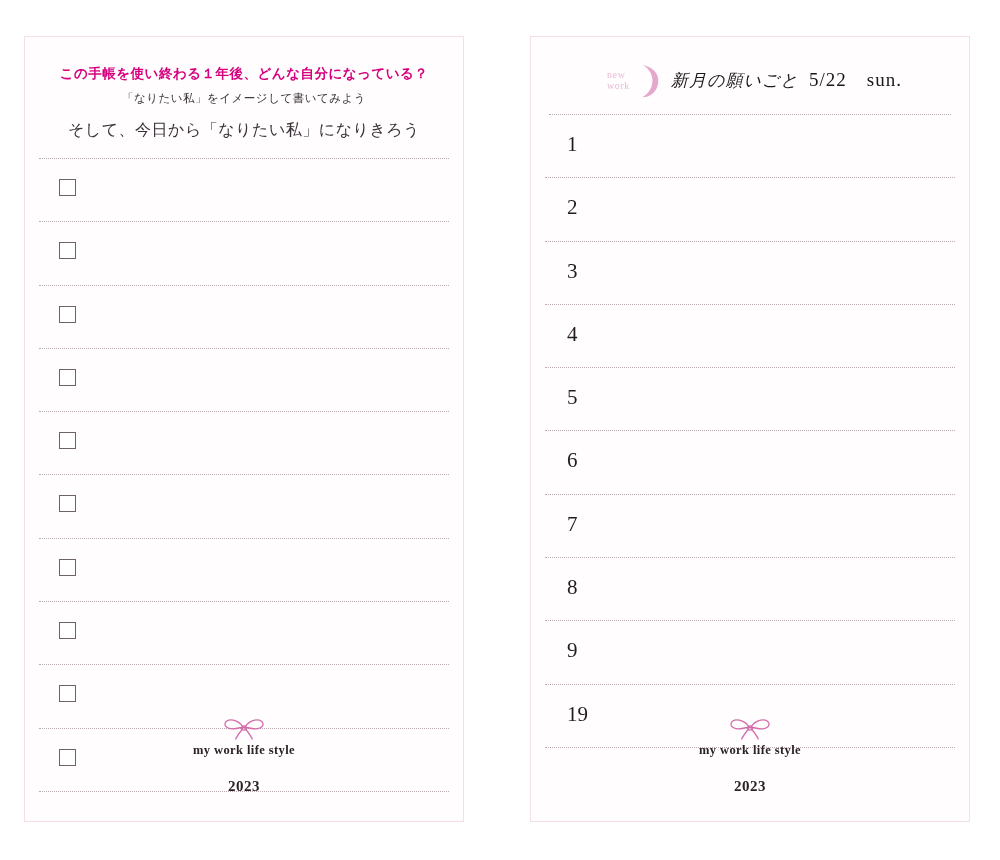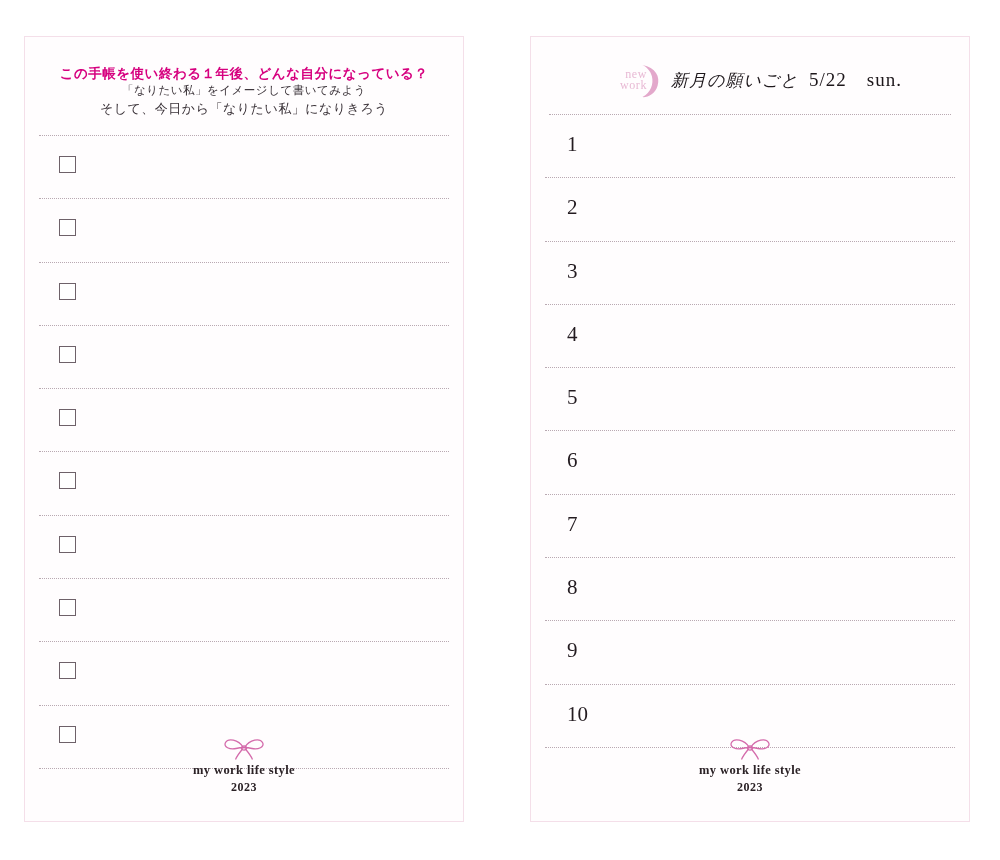--- a/index.html
+++ b/index.html
@@ -46,26 +46,27 @@
   .hdr-title {
     color: #d6007f;
     font-size: 13.5px;
     letter-spacing: 0.5px;
     font-family: "Liberation Serif", serif;
     font-weight: bold;
   }
   .hdr-sub {
     color: #3a3238;
     font-size: 11.5px;
+    margin-top: 8px;
     letter-spacing: 0.5px;
   }
   .hdr-sub2 {
     color: #3a3238;
-    font-size: 13px;
-    margin-top: 2px;
+    font-size: 16px;
+    margin-top: 14px;
     letter-spacing: 0.5px;
   }
 
   
   .checklist {
     margin-top: 17px;
   }
   .check-row {
     position: relative;
     height: 62.3px;
@@ -94,23 +95,23 @@
     left: 62px;
     top: 14px;
     width: 54px;
     height: 44px;
   }
   .moon-label {
     position: absolute;
     left: 0;
     top: 6px;
     width: 40px;
-    text-align: right;
+    text-align: left;
     color: #e8b9d4;
-    font-size: 12px;
+    font-size: 10px;
     line-height: 11px;
     letter-spacing: 0.6px;
   }
   .moon-glyph {
     position: absolute;
     left: 30px;
     top: 0px;
     width: 26px;
     height: 36px;
     color: #e3a8cb;
@@ -171,23 +172,23 @@
     display: block;
     margin: 0 auto 2px auto;
   }
   .brand {
     font-size: 12.5px;
     color: #2b2226;
     font-family: "Liberation Serif", serif;
     letter-spacing: 0.4px;
   }
   .brand-year {
-    font-size: 12px;
+    font-size: 15px;
     color: #2b2226;
-    margin-top: 2px;
+    margin-top: 20px;
     letter-spacing: 0.5px;
   }
 </style>
 </head>
 <body>
 
 <div class="spread">
 
   <div class="page page-left">
     <div class="page-inner">
@@ -307,21 +308,21 @@
         </div>
         <div class="wish-row">
           <span class="wish-num">8</span>
           <span></span>
         </div>
         <div class="wish-row">
           <span class="wish-num">9</span>
           <span></span>
         </div>
         <div class="wish-row">
-          <span class="wish-num">10</span>
+          <span class="wish-num">19</span>
           <span></span>
         </div>
       </div>
 
       <div class="footer">
         <svg class="ribbon" width="48" height="26" viewBox="0 0 48 26">
           <g fill="none" stroke="#d46bab" stroke-width="1.3">
             <path d="M23.5 12.5 C18 4, 8 3, 5.5 7.5 C3 12, 10 15, 16 13.5 C20 12.5, 22 12.5, 23.5 12.5 Z"></path>
             <path d="M24.5 12.5 C30 4, 40 3, 42.5 7.5 C45 12, 38 15, 32 13.5 C28 12.5, 26 12.5, 24.5 12.5 Z"></path>
             <path d="M23 13.5 C20 17, 17 21, 15.5 24.5"></path>

